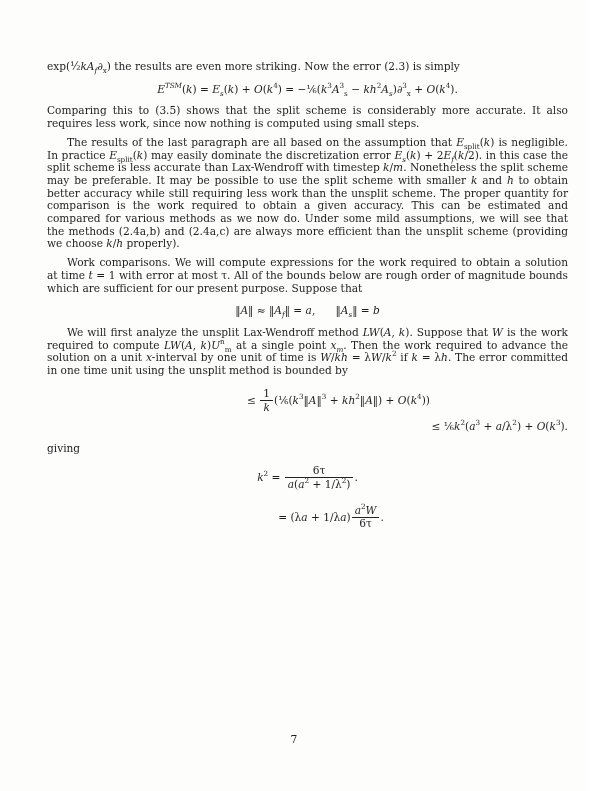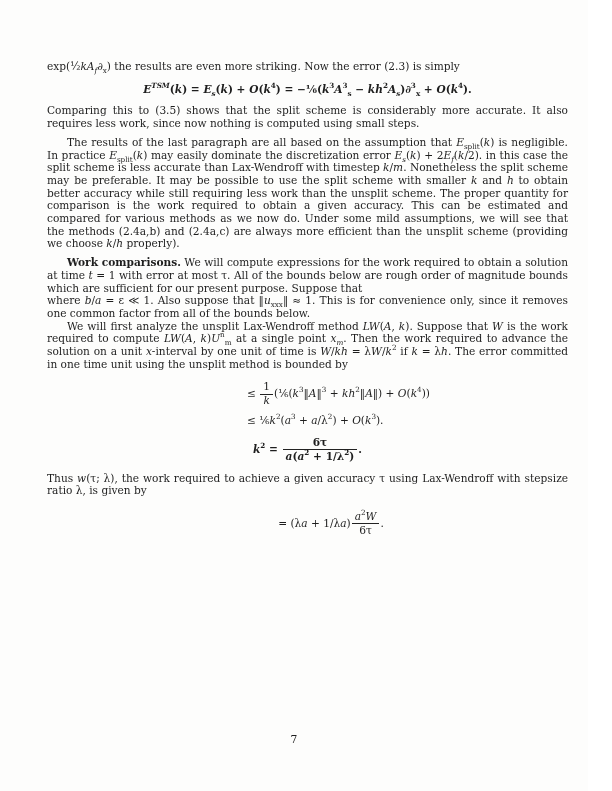--- a/index.html
+++ b/index.html
@@ -15,32 +15,32 @@
   }
   .body-col{
     position:absolute;left:47px;top:60px;width:521px;
     text-align:justify;
   }
   p{margin:0;}
   .ind{text-indent:20px;}
   sup{font-size:68%;line-height:0;}
   sub{font-size:68%;line-height:0;}
   i{font-style:italic;}
-  b{font-weight:bold;}
+  b{font-weight:normal;}
   
-  .eq{text-align:center;margin:10px 0 9px 0;font-weight:bold;}
+  .eq{text-align:center;margin:10px 0 9px 0;}
   .eq-inner{display:inline-block;white-space:nowrap;}
   .frac{display:inline-block;vertical-align:middle;text-align:center;line-height:1.12;margin:0 1px;}
   .frac .num{display:block;padding:0 3px 0.5px 3px;border-bottom:0.9px solid #222;}
   .frac .den{display:block;padding:0.5px 3px 0 3px;}
   
   .eqgroup{margin:11px 0 9px 0;text-align:left;}
   .eqgroup .gl1{padding-left:112px;}
   .eqgroup .gl2{padding-left:200px;margin-top:6px;}
-  .eqgroup .gl3{padding-left:200px;margin-top:7px;}
+  .eqgroup .gl3{padding-left:200px;margin-top:7px;text-align:right;}
   
   .eqw{text-align:center;margin:10px 0 0 0;}
   .eqw-inner{display:inline-block;text-align:left;}
   .eqw .wl2{padding-left:47px;margin-top:4px;}
   .pagenum{
     position:absolute;left:0;right:0;top:734px;
     text-align:center;font-size:10.8px;
   }
   .sp-mt1{margin-top:6px;}
 </style>
@@ -55,42 +55,44 @@
     <div class="eq">
       <span class="eq-inner"><i>E</i><sup><i>TSM</i></sup>(<i>k</i>) = <i>E<sub>s</sub></i>(<i>k</i>) + <i>O</i>(<i>k</i><sup>4</sup>) = −⅙(<i>k</i><sup>3</sup><i>A</i><sup>3</sup><sub>s</sub> − <i>kh</i><sup>2</sup><i>A<sub>s</sub></i>)∂<sup>3</sup><sub>x</sub> + <i>O</i>(<i>k</i><sup>4</sup>).</span>
     </div>
 
     <p>Comparing this to (3.5) shows that the split scheme is considerably more accurate. It also requires less work, since now nothing is computed using small steps.</p>
 
     <p class="ind sp-mt1">The results of the last paragraph are all based on the assumption that <i>E</i><sub>split</sub>(<i>k</i>) is negligible. In practice <i>E</i><sub>split</sub>(<i>k</i>) may easily dominate the discretization error <i>E<sub>s</sub></i>(<i>k</i>) + 2<i>E<sub>f</sub></i>(<i>k</i>/2). in this case the split scheme is less accurate than Lax-Wendroff with timestep <i>k</i>/<i>m</i>. Nonetheless the split scheme may be preferable. It may be possible to use the split scheme with smaller <i>k</i> and <i>h</i> to obtain better accuracy while still requiring less work than the unsplit scheme. The proper quantity for comparison is the work required to obtain a given accuracy. This can be estimated and compared for various methods as we now do. Under some mild assumptions, we will see that the methods (2.4a,b) and (2.4a,c) are always more efficient than the unsplit scheme (providing we choose <i>k</i>/<i>h</i> properly).</p>
 
     <p class="ind sp-mt1"><b>Work comparisons.</b> <span>We will compute expressions for the work required to obtain a solution at time <i>t</i> = 1 with error at most τ. All of the bounds below are rough order of magnitude bounds which are sufficient for our present purpose. Suppose that</span></p>
 
+    <div class="eq">
+      <span class="eq-inner">‖<i>A</i>‖ ≈ ‖<i>A<sub>f</sub></i>‖ = <i>a</i>,&nbsp;&nbsp;&nbsp;&nbsp;&nbsp;&nbsp;‖<i>A<sub>s</sub></i>‖ = <i>b</i></span>
+    </div>
 
-    <p>where <i>b</i>/<i>a</i> = ε ≪ 1. Also suppose that ‖<i>u</i><sub>xxx</sub>‖ ≈ 1. This is for convenience only, since it removes one common factor from all of the bounds below.</p>
 
     <p class="ind">We will first analyze the unsplit Lax-Wendroff method <i>LW</i>(<i>A</i>, <i>k</i>). Suppose that <i>W</i> is the work required to compute <i>LW</i>(<i>A</i>, <i>k</i>)<i>U</i><sup>n</sup><sub>m</sub> at a single point <i>x<sub>m</sub></i>. Then the work required to advance the solution on a unit <i>x</i>-interval by one unit of time is <i>W</i>/<i>kh</i> = λ<i>W</i>/<i>k</i><sup>2</sup> if <i>k</i> = λ<i>h</i>. The error committed in one time unit using the unsplit method is bounded by</p>
 
     <div class="eqgroup">
       <div class="gl2">
         <span>≤ </span><span class="frac"><span class="num">1</span><span class="den"><i>k</i></span></span><span>(⅙(<i>k</i><sup>3</sup>‖<i>A</i>‖<sup>3</sup> + <i>kh</i><sup>2</sup>‖<i>A</i>‖) + <i>O</i>(<i>k</i><sup>4</sup>))</span>
       </div>
       <div class="gl3">≤ ⅙<i>k</i><sup>2</sup>(<i>a</i><sup>3</sup> + <i>a</i>/λ<sup>2</sup>) + <i>O</i>(<i>k</i><sup>3</sup>).</div>
     </div>
 
 
 
+    <p>giving</p>
 
     <div class="eq">
       <span class="eq-inner">
         <span><i>k</i><sup>2</sup> = </span><span class="frac"><span class="num">6τ</span><span class="den"><i>a</i>(<i>a</i><sup>2</sup> + 1/λ<sup>2</sup>)</span></span><span>.</span>
       </span>
     </div>
 
-    <p>Thus <i>w</i>(τ; λ), the work required to achieve a given accuracy τ using Lax-Wendroff with stepsize ratio λ, is given by</p>
 
     <div class="eqw">
       <span class="eqw-inner">
         <div class="wl2">
           <span>= (λ<i>a</i> + 1/λ<i>a</i>)</span><span class="frac"><span class="num"><i>a</i><sup>2</sup><i>W</i></span><span class="den">6τ</span></span><span>.</span>
         </div>
       </span>
     </div>
 
   </div>

